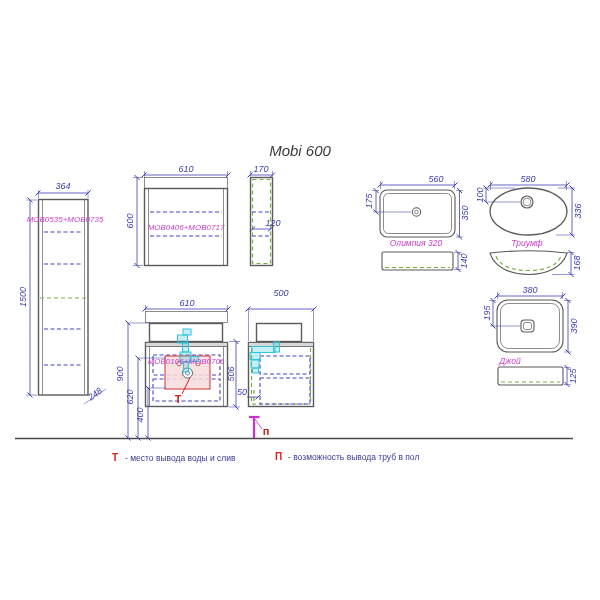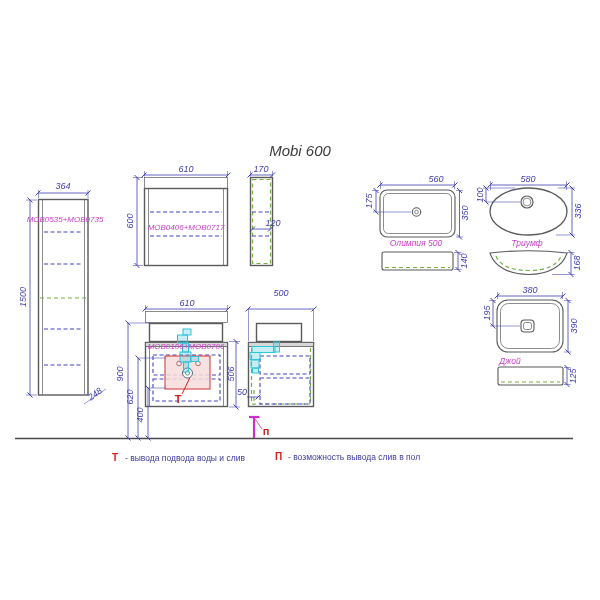--- a/index.html
+++ b/index.html
@@ -237,48 +237,48 @@
 <span class="t dimt v" style="left:23px;top:297px;">1500</span>
 <span class="t dimt" style="left:95px;top:394px;transform:translate(-50%,-50%) rotate(-36deg);">248</span>
 
 <span class="t mag" style="left:186px;top:183px;">MOB0406+MOB0717</span>
 <span class="t dimt" style="left:186px;top:169px;">610</span>
 <span class="t dimt v" style="left:130px;top:221px;">600</span>
 
 <span class="t dimt" style="left:261px;top:169px;">170</span>
 <span class="t dimt" style="left:261px;top:223px;margin-left:12px;">120</span>
 
-<span class="t mag" style="left:186px;top:302px;">MOB0106+MOB0706</span>
+<span class="t mag" style="left:186px;top:317px;">MOB0106+MOB0706</span>
 <span class="t dimt" style="left:187px;top:303px;">610</span>
 <span class="t dimt v" style="left:231px;top:374px;">506</span>
 <span class="t dimt v" style="left:120px;top:374px;">900</span>
 <span class="t dimt v" style="left:130px;top:397px;">620</span>
 <span class="t dimt v" style="left:140px;top:415px;">400</span>
 <span class="t redsym" style="left:178px;top:399px;">Т</span>
 
 <span class="t dimt" style="left:281px;top:293px;">500</span>
 <span class="t dimt" style="left:242px;top:392px;">50</span>
 <span class="t redsym" style="left:266px;top:431px;">п</span>
 
 <span class="t dimt" style="left:417px;top:179px;margin-left:19px;">560</span>
 <span class="t dimt v" style="left:369px;top:201px;">175</span>
 <span class="t dimt v" style="left:465px;top:213px;">350</span>
-<span class="t maglb" style="left:416px;top:243px;">Олимпия 500</span>
+<span class="t maglb" style="left:416px;top:243px;">Олимпия 320</span>
 <span class="t dimt v" style="left:464px;top:261px;">140</span>
 
 <span class="t dimt" style="left:528px;top:179px;">580</span>
 <span class="t dimt v" style="left:480px;top:195px;">100</span>
 <span class="t dimt v" style="left:578px;top:211px;">336</span>
 <span class="t maglb" style="left:527px;top:243px;">Триумф</span>
 <span class="t dimt v" style="left:577px;top:263px;">168</span>
 
 <span class="t dimt" style="left:530px;top:290px;">380</span>
 <span class="t dimt v" style="left:487px;top:313px;">195</span>
 <span class="t dimt v" style="left:574px;top:326px;">390</span>
 <span class="t maglb" style="left:510px;top:361px;">Джой</span>
 <span class="t dimt v" style="left:573px;top:376px;">125</span>
 
 <span class="leg legsym" style="left:112px;top:457px;">Т</span>
-<span class="leg legtxt" style="left:125px;top:458px;">- вывода подвода воды и слив</span>
+<span class="leg legtxt" style="left:125px;top:458px;">- место вывода воды и слив</span>
 <span class="leg legsym" style="left:275px;top:456px;">П</span>
-<span class="leg legtxt" style="left:288px;top:457px;">- возможность вывода слив в пол</span>
+<span class="leg legtxt" style="left:288px;top:457px;">- возможность вывода труб в пол</span>
 
 </div>
 
 </body></html>

